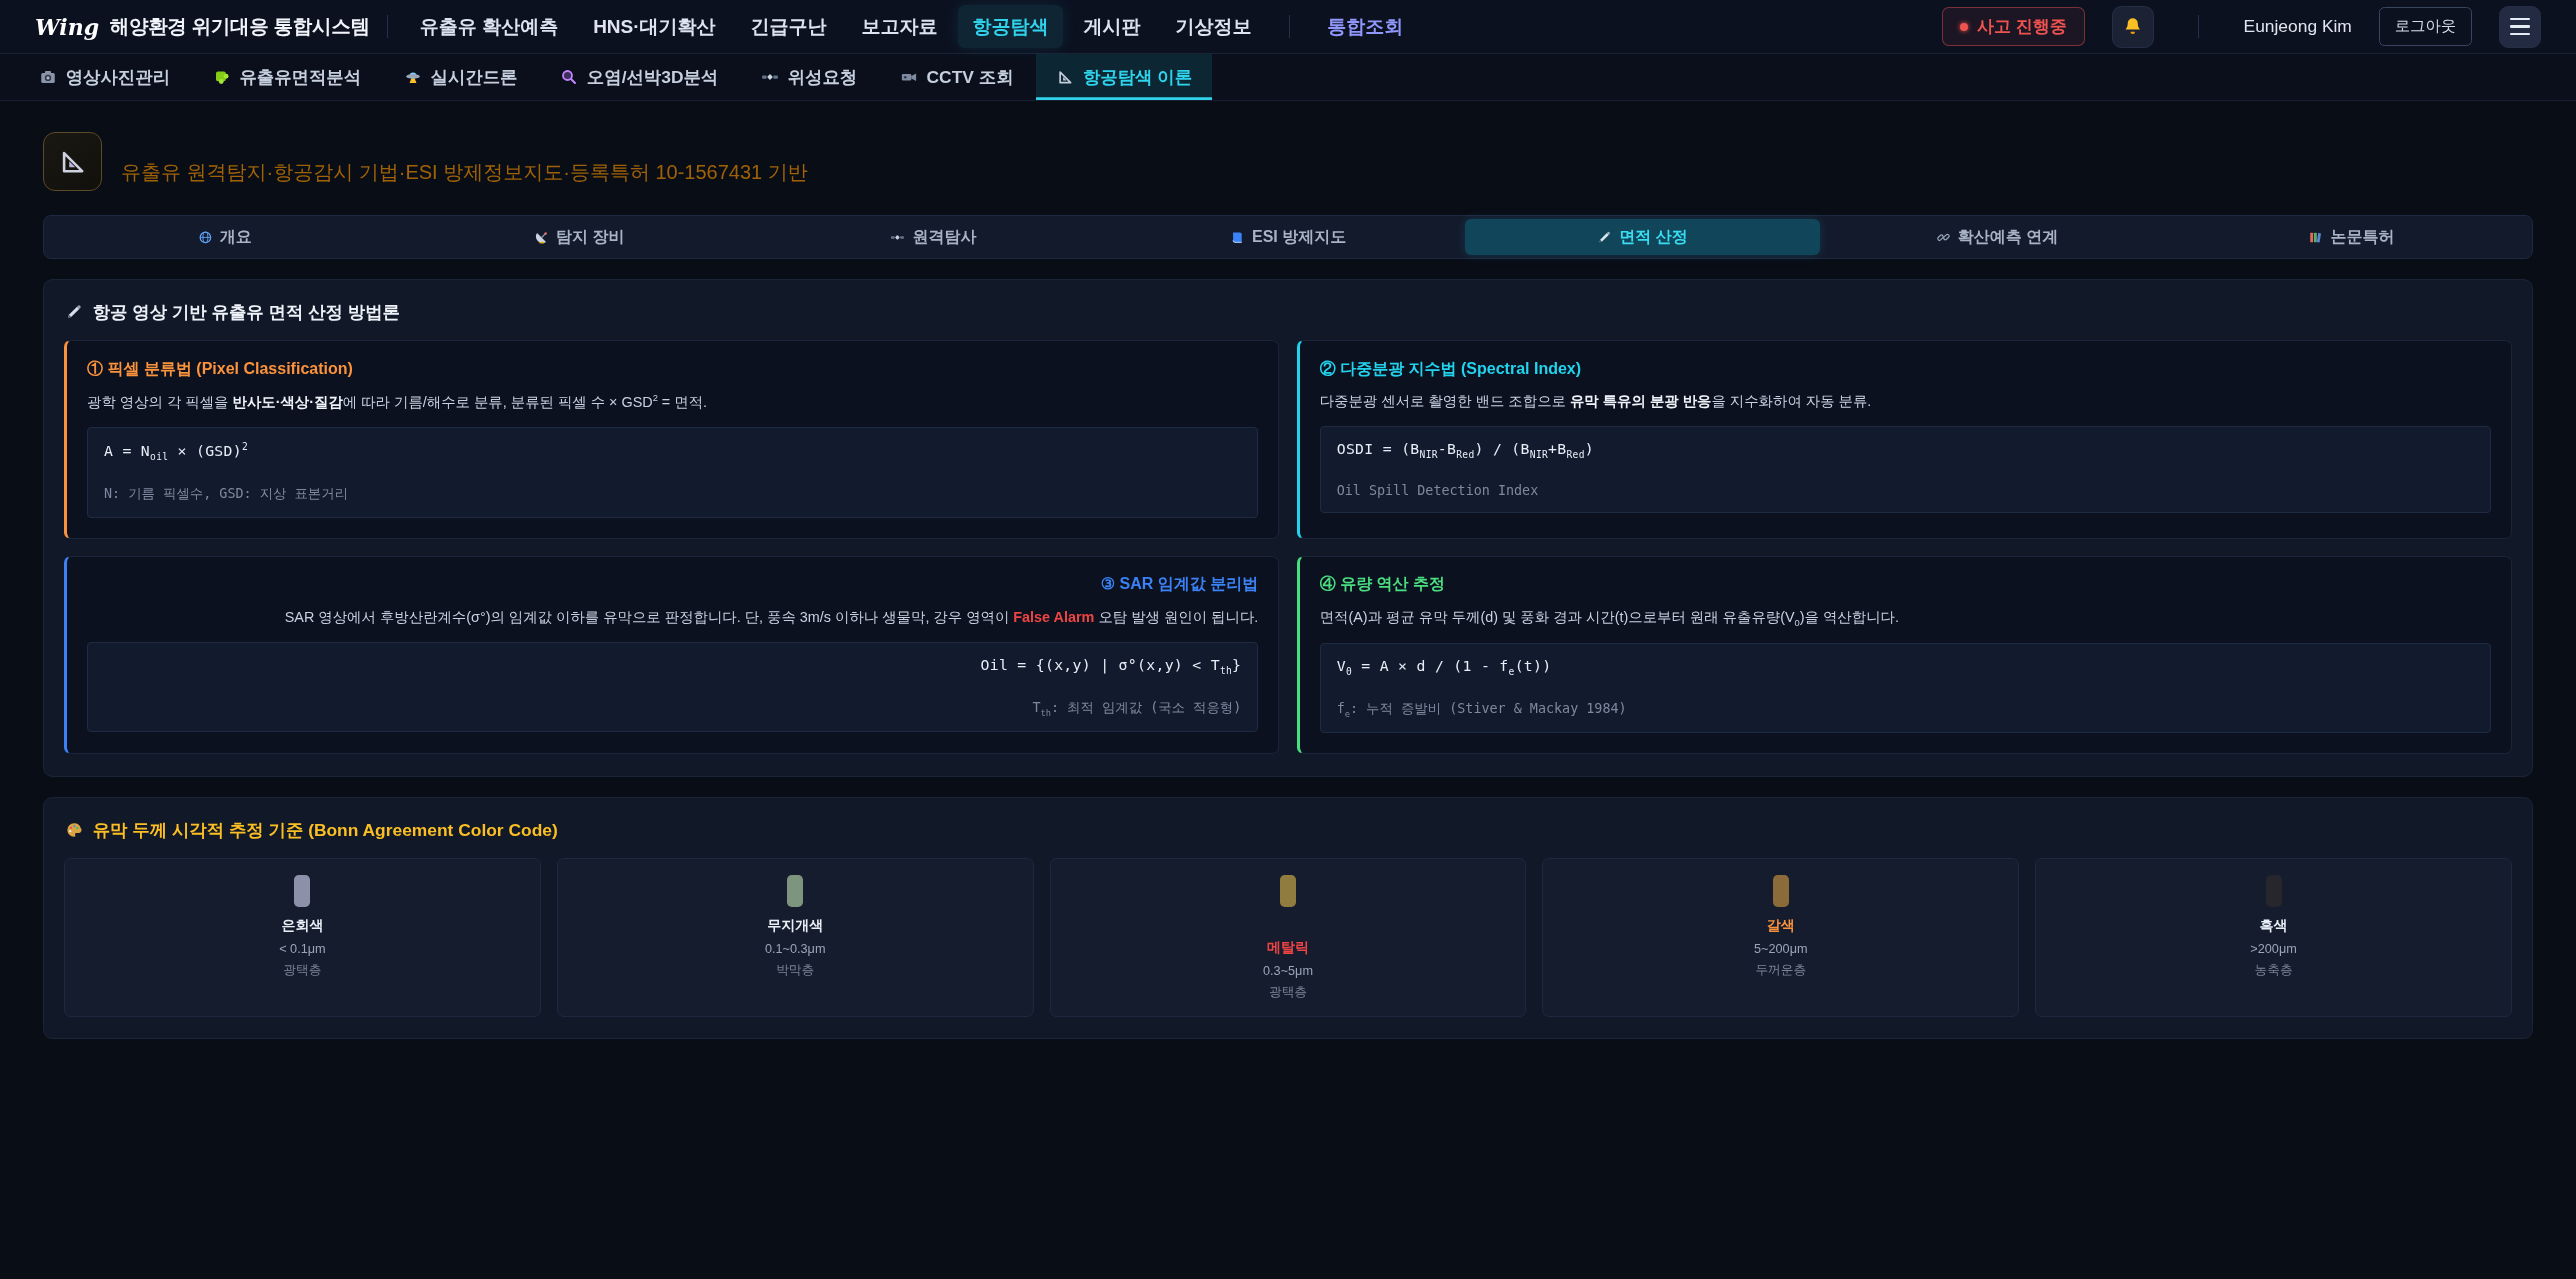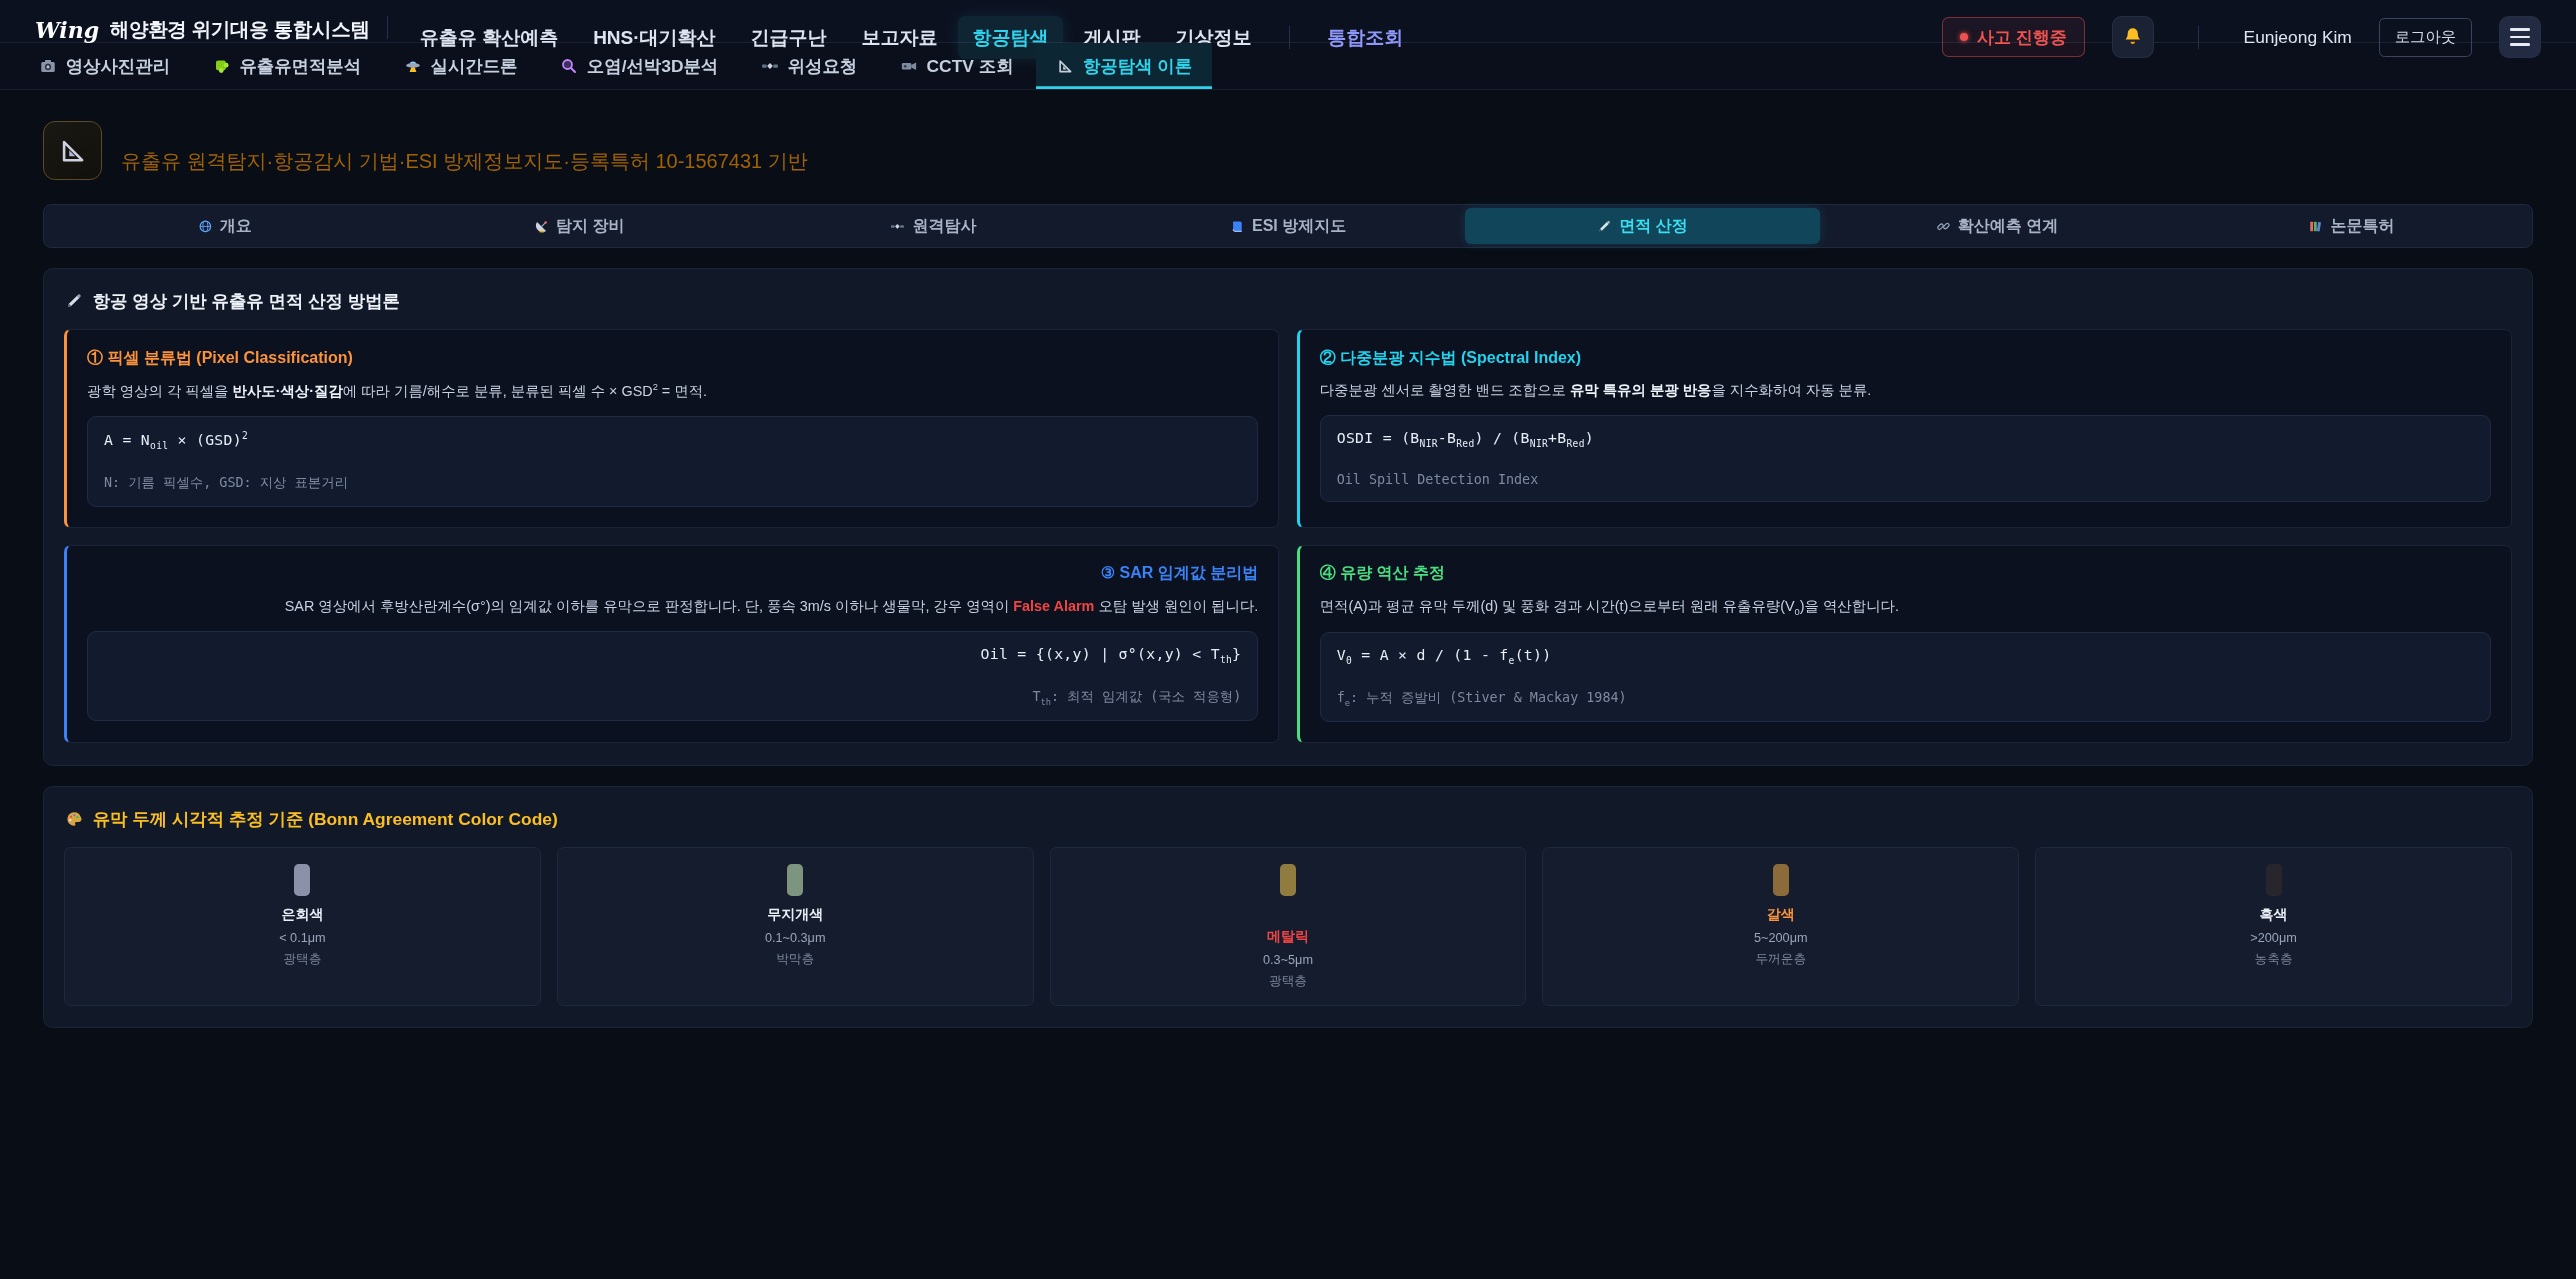--- a/index.html
+++ b/index.html
@@ -1,19 +1,19 @@
 <!DOCTYPE html>
 <html style="--accent: #2fd4ec; --portal: #8f97fb; --danger: #ef5350; --amber: #fbbf24;font-size:10.7px"><head>
 <meta charset="utf-8">
 <style>
   *{box-sizing:border-box;margin:0;padding:0}
   html,body{background:#090d15;color:#e5e9f2;font-family:"Liberation Sans",sans-serif;}
   body{width:2576px;min-height:1279px;}
   
-  .topbar{height:43px;display:flex;align-items:flex-start;padding:16px 35px;background:#0c1120;border-bottom:0.7px solid #1a2335;}
+  .topbar{height:54px;display:flex;align-items:center;padding:0 35px;background:#0c1120;border-bottom:0.7px solid #1a2335;}
   .brand{display:flex;align-items:center;gap:10.7px;white-space:nowrap}
   .logo{font-family:"DejaVu Serif",serif;font-style:italic;font-weight:700;font-size:22px;color:#ffffff;}
   .app-title{font-size:19.5px;font-weight:700;color:#f1f4fa;letter-spacing:-0.3px}
   .v-div{width:0.7px;height:23px;background:#26304a;margin:0 17.4px;flex:none}
   .main-nav{display:flex;align-items:center;gap:5.4px}
   .nav-item{font-size:19px;font-weight:700;color:#dde3ef;padding:8.7px 14.8px;border-radius:6.7px;cursor:pointer;white-space:nowrap}
   .nav-item.active{color:var(--accent);background:rgba(47,212,236,.10);box-shadow:0 0 16px rgba(47,212,236,.10)}
   .nav-item.portal{color:var(--portal)}
   .top-right{margin-left:auto;display:flex;align-items:center;gap:27px}
   .badge{display:flex;align-items:center;gap:8.7px;padding:7.4px 17.4px;border-radius:6.7px;border:0.7px solid rgba(239,83,80,.45);background:rgba(239,83,80,.07);color:var(--danger);font-size:17px;font-weight:700;white-space:nowrap}
@@ -43,21 +43,21 @@
   .pill{flex:1;display:flex;align-items:center;justify-content:center;gap:7.4px;font-size:16px;font-weight:600;color:#a9b3c6;border-radius:6px;cursor:pointer;white-space:nowrap}
   .pill.active{background:#11455a;color:#3adcf0;font-weight:700;box-shadow:0 0 12px rgba(34,211,238,.15)}
   .panel{margin-top:20px;background:#111827;border:0.7px solid #1c2438;border-radius:9.4px;padding:19px 20px 21.5px}
   .sec-title{display:flex;align-items:center;gap:9.4px;font-size:17.4px;font-weight:700;color:#edf1f8;margin:1.3px 1.3px 16px}
   .sec-title.amber span{color:var(--amber)}
   .cards-grid{display:grid;grid-template-columns:1fr 1fr;gap:17.4px}
   .method-card{background:#0b111f;border:0.7px solid #1b2438;border-left:3.4px solid #888;border-radius:6.7px;padding:17.4px 20px 20px}
   .method-card h3{font-size:16px;font-weight:700}
   .method-card .body{font-size:14.4px;color:#c9d2e2;margin-top:11.4px;line-height:1.5}
   .rt-b{font-weight:700;color:#eef3fa}
-  .code{margin-top:13.4px;background:#121a2d;border:0.7px solid #1f2a44;border-radius:9px;padding:13.4px 16px}
+  .code{margin-top:13.4px;background:#121a2d;border:0.7px solid #1f2a44;border-radius:4px;padding:13.4px 16px}
   .formula{font-family:"DejaVu Sans Mono",monospace;font-size:14.8px;color:#e8eef7;letter-spacing:0.3px}
   .note{font-family:"DejaVu Sans Mono",monospace;font-size:13.4px;color:#7e89a0;margin-top:23px}
   sub,sup{font-size:.65em}
   
   .bonn-grid{display:grid;grid-template-columns:repeat(5,1fr);gap:16px}
   .bonn-card{background:#151c2e;border:0.7px solid #1e2940;border-radius:6.7px;padding:16px 10.7px 14.8px;text-align:center}
   .swatch{width:16px;height:32px;border-radius:4.7px;margin:0 auto;background:#888}
   .b-name{margin-top:10px;font-size:14px;font-weight:700;color:#e9eef6}
   .b-range{margin-top:6.7px;font-size:12.7px;color:#9aa5b9}
   .b-layer{margin-top:6px;font-size:12.7px;color:#7b8599}

